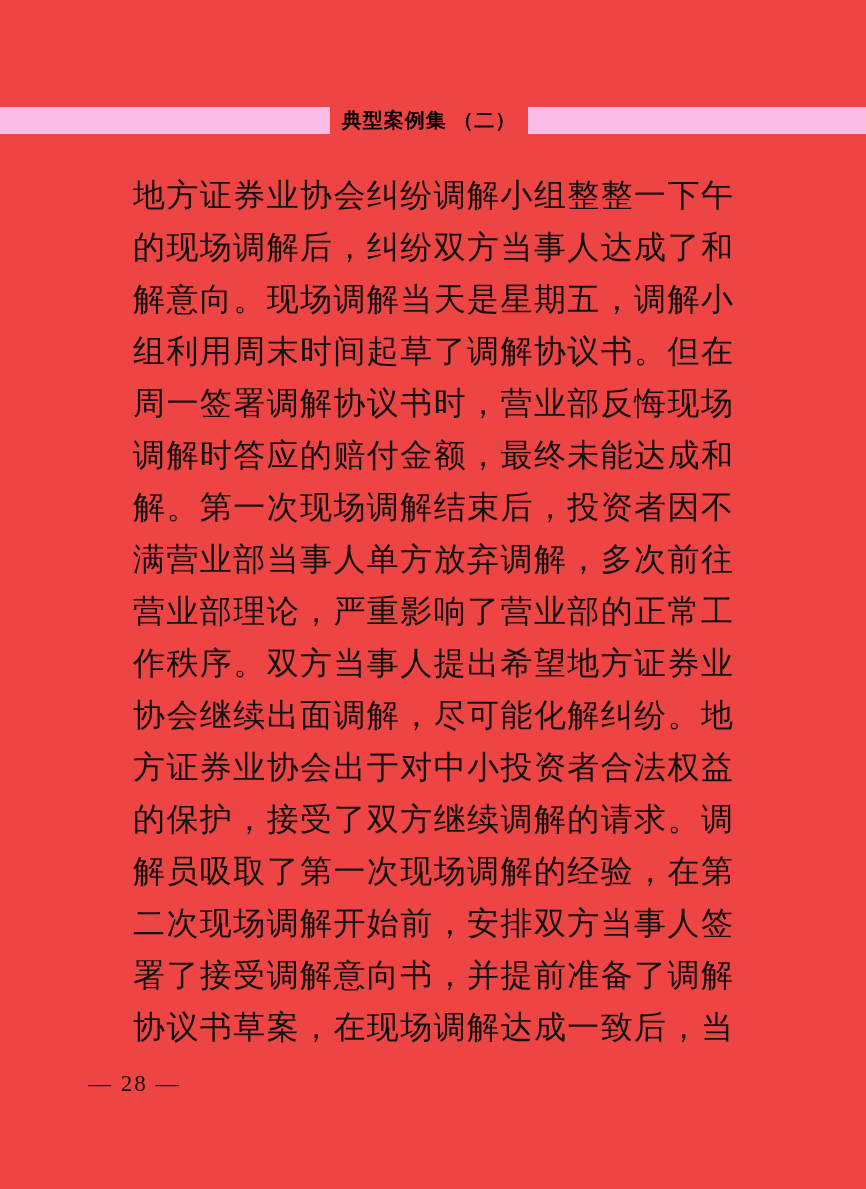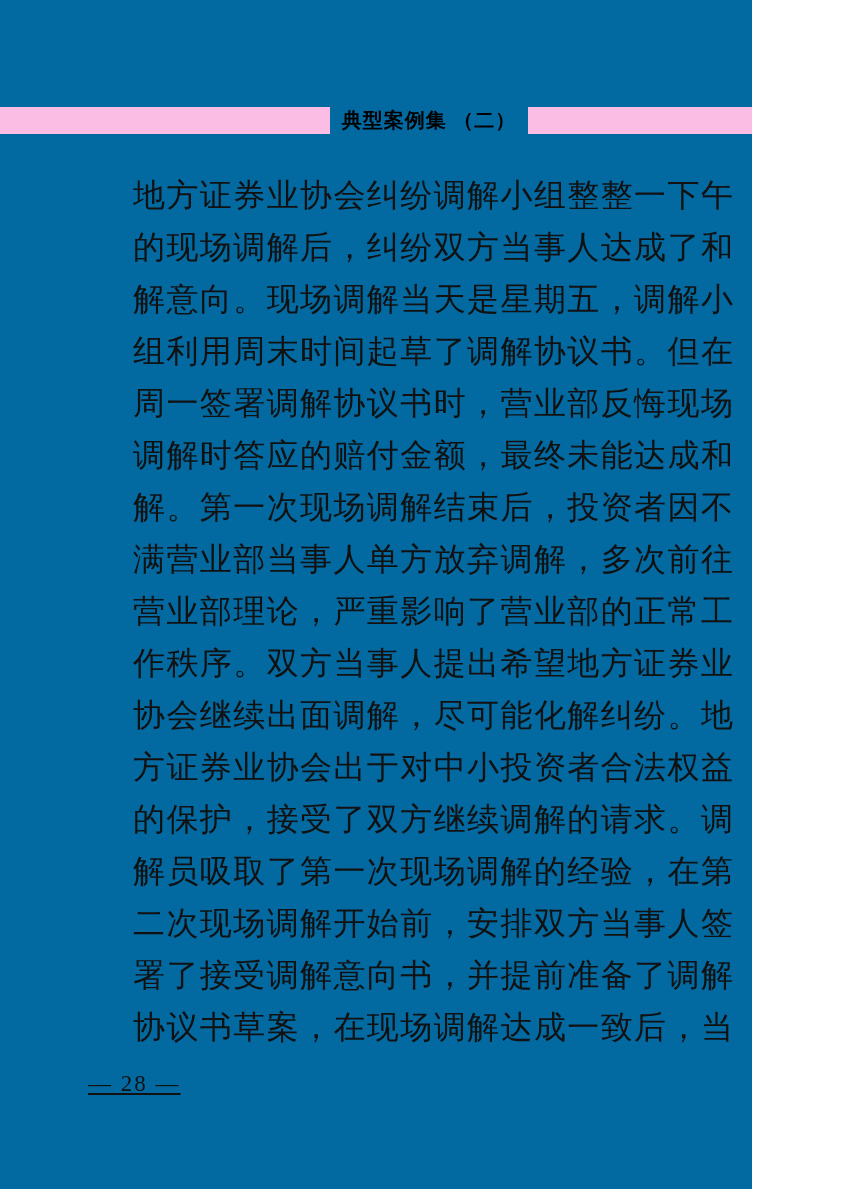--- a/index.html
+++ b/index.html
@@ -2,23 +2,23 @@
 <html><head>
 <meta charset="utf-8">
 <style>
   html, body {
     margin: 0;
     padding: 0;
     background: #ffffff;
   }
   .page {
     position: relative;
-    width: 752px;
+    width: 866px;
     height: 1189px;
-    background: #0369a1;
+    background: #ef4444;
     overflow: hidden;
     font-family: "Liberation Serif", "DejaVu Serif", serif;
     color: #111111;
   }
   
   .header-band {
     position: absolute;
     top: 107px;
     height: 27px;
     background: #fbbde3;
@@ -60,21 +60,20 @@
   .text-line span { display: inline-block; }
   
   .page-number {
     position: absolute;
     left: 88px;
     top: 1071px;
     font-size: 23px;
     letter-spacing: 2px;
     color: #111111;
     white-space: nowrap;
-    text-decoration: underline;
   }
 </style>
 </head>
 <body>
 
 <div class="page">
 
   <div class="header-band band-left" style="background: rgb(251, 189, 227);"></div>
   <div class="header-title">典型案例集 （二）</div>
   <div class="header-band band-right" style="background: rgb(251, 189, 227);"></div>

